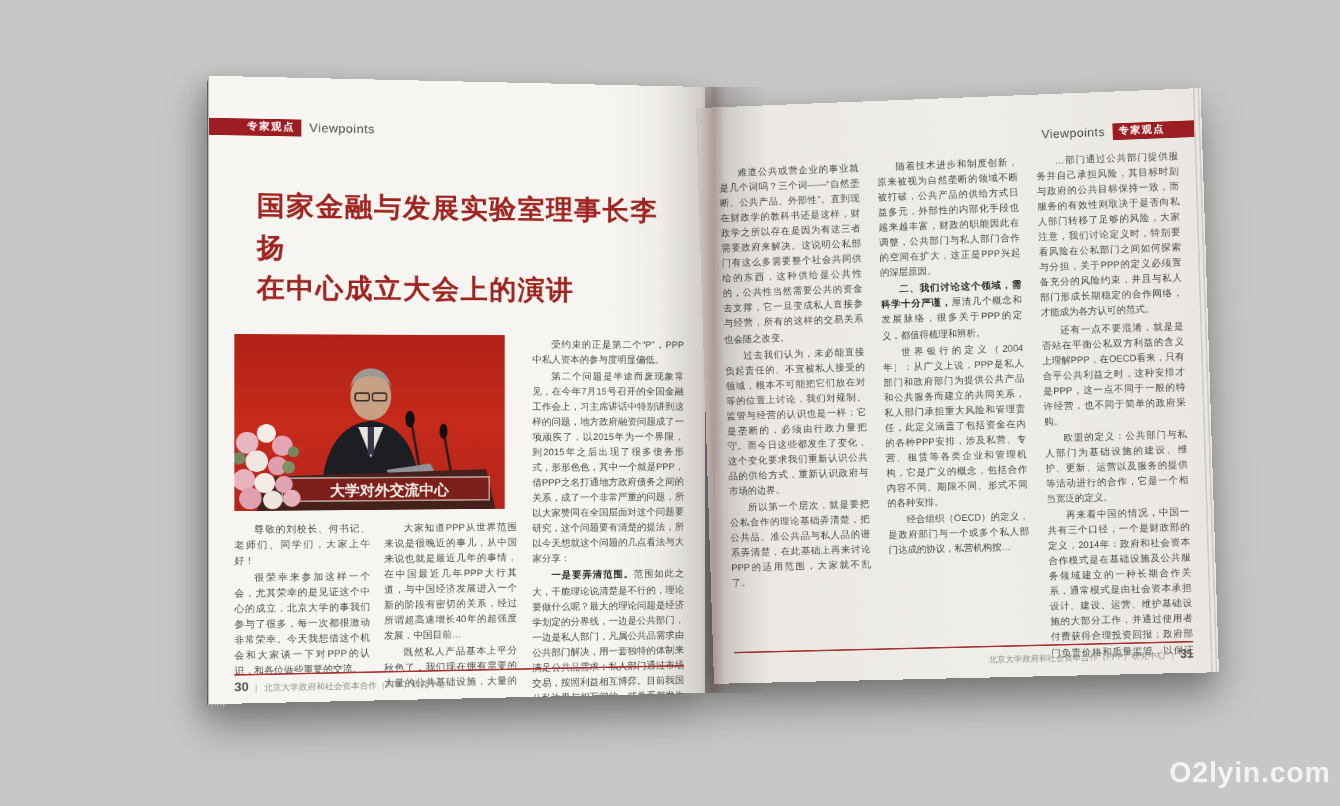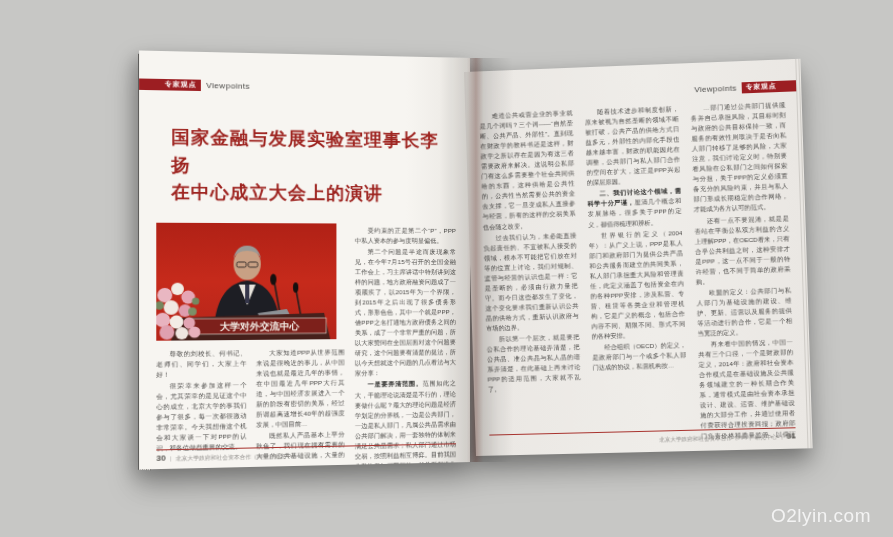--- a/index.html
+++ b/index.html
@@ -101,22 +101,22 @@
   .footer { position:absolute; left:16px; right:14px; bottom:6px; }
   .page-right .footer { left:14px; right:16px; bottom:8px; }
   .foot-rule { border-top:1px solid #a8332e; margin-bottom:3px; }
   .foot-line { font-size:5.5px; color:#8f8d8a; display:flex; align-items:baseline; gap:4px; }
   .page-right .foot-line { justify-content:flex-end; }
   .foot-page { font-size:8px; font-weight:bold; color:#55534f; }
   .foot-sep { color:#b0aeaa; }
 
   
   .watermark {
-    position:absolute; right:22px; bottom:10px;
-    font-size:19px; font-weight:normal; color:rgba(246,246,246,0.92);
+    position:absolute; right:6px; bottom:10px;
+    font-size:19px; font-weight:bold; color:rgba(246,246,246,0.92);
     letter-spacing:0.5px;
   }
 </style>
 </head>
 <body>
 
 <div class="spread">
   <div class="edge-stack"></div>
 
   <div class="page page-left">

